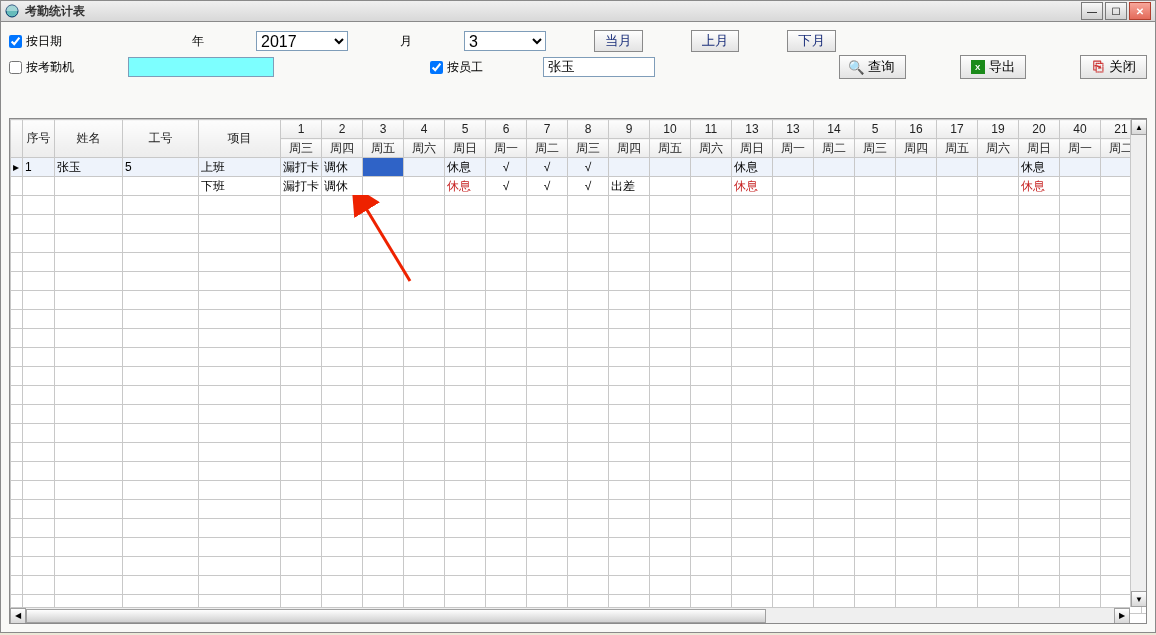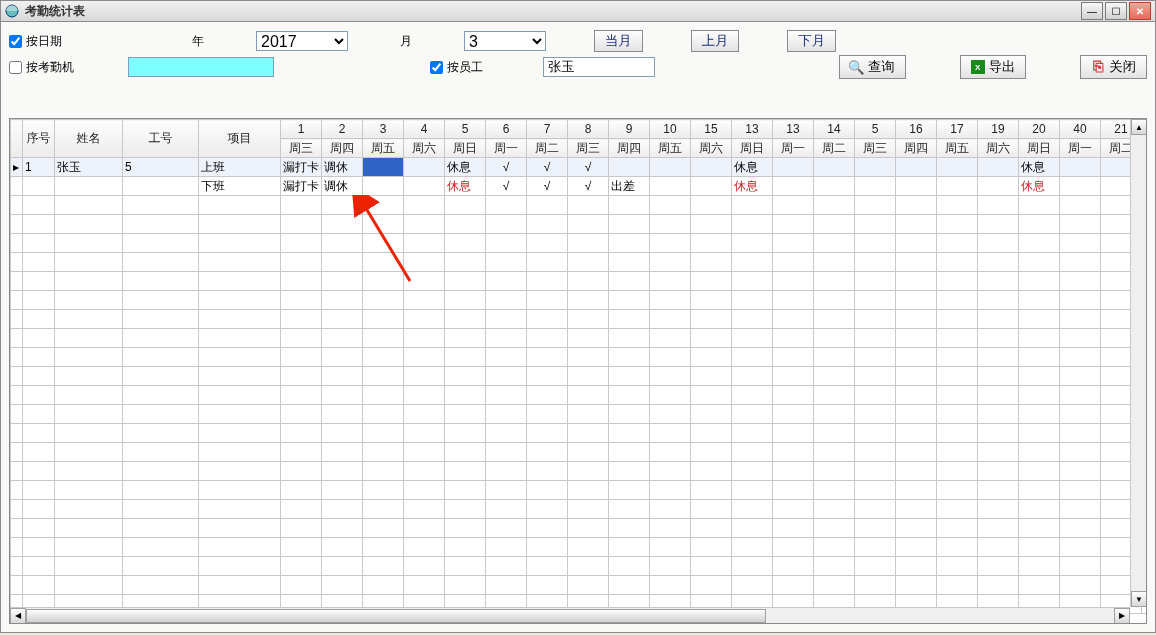--- a/index.html
+++ b/index.html
@@ -164,21 +164,21 @@
             <th>1</th>
             <th>2</th>
             <th>3</th>
             <th>4</th>
             <th>5</th>
             <th>6</th>
             <th>7</th>
             <th>8</th>
             <th>9</th>
             <th>10</th>
-            <th>15</th>
+            <th>11</th>
             <th>13</th>
             <th>13</th>
             <th>14</th>
             <th>5</th>
             <th>16</th>
             <th>17</th>
             <th>19</th>
             <th>20</th>
             <th>40</th>
             <th>21</th>

